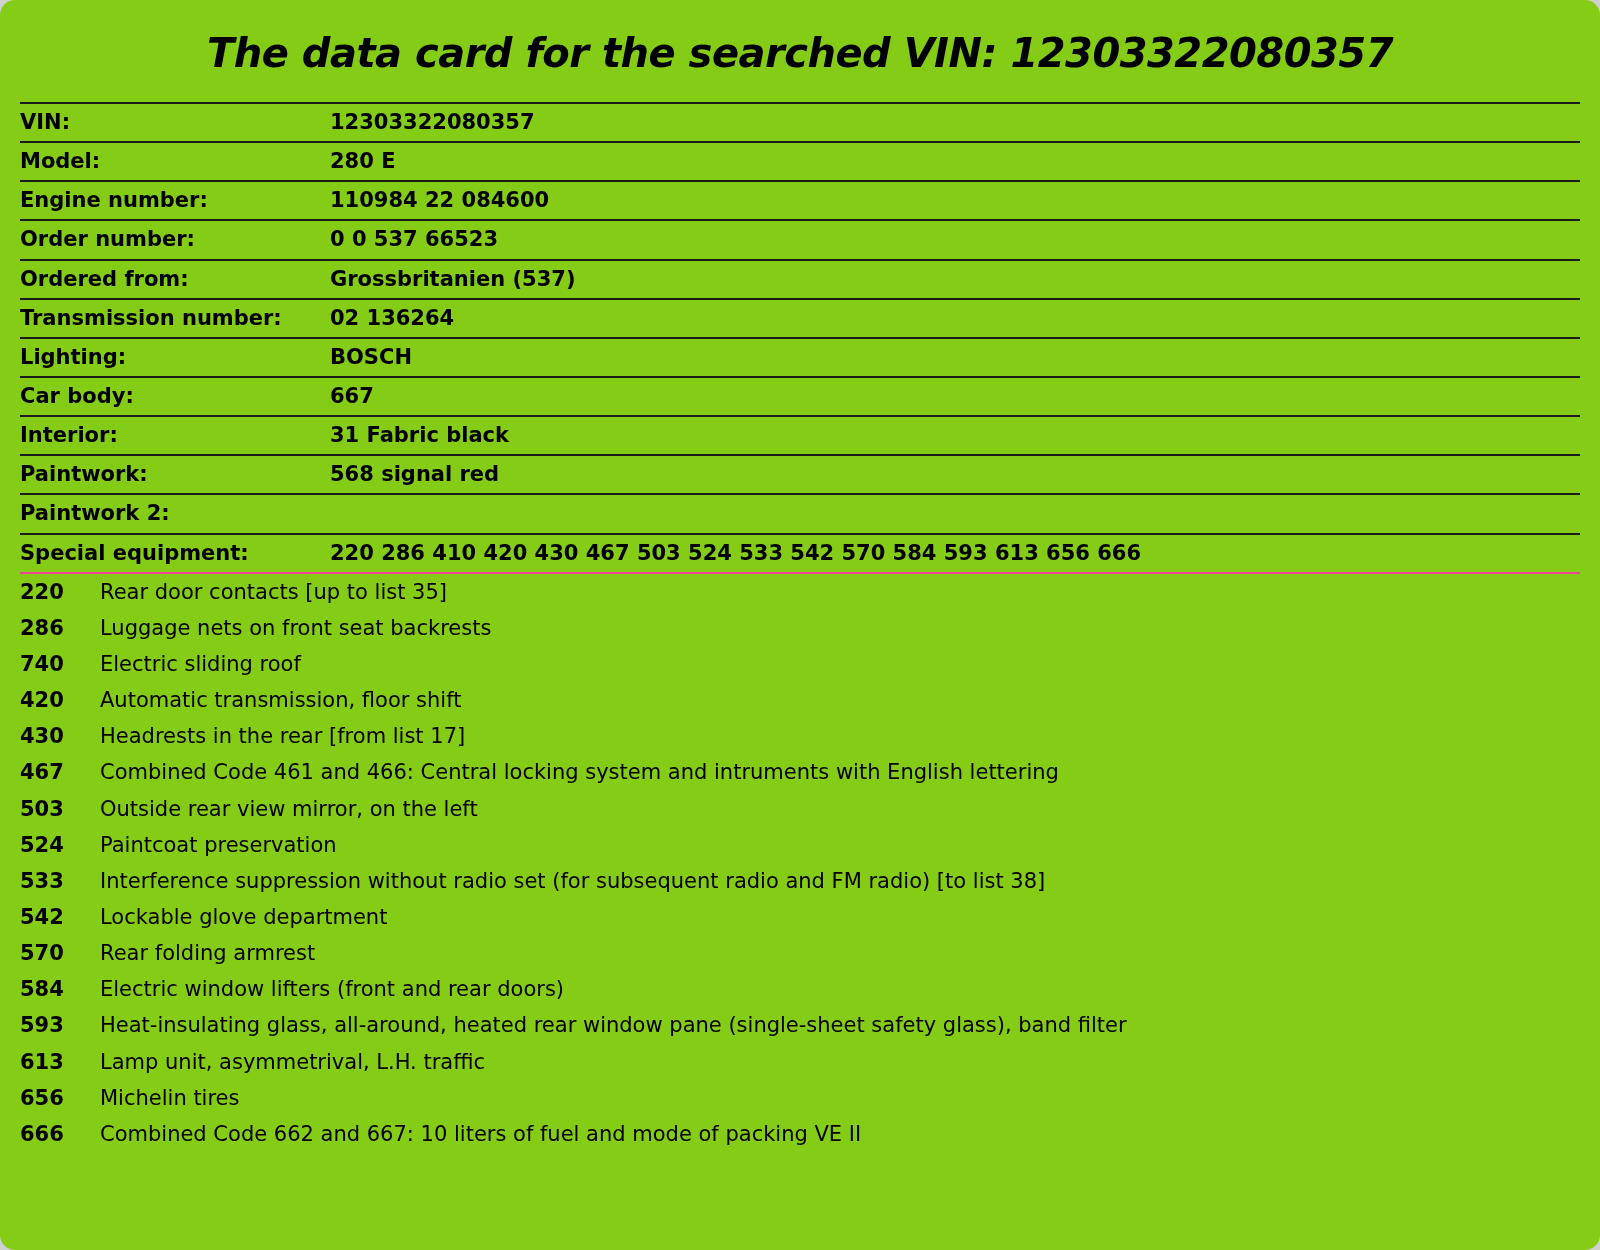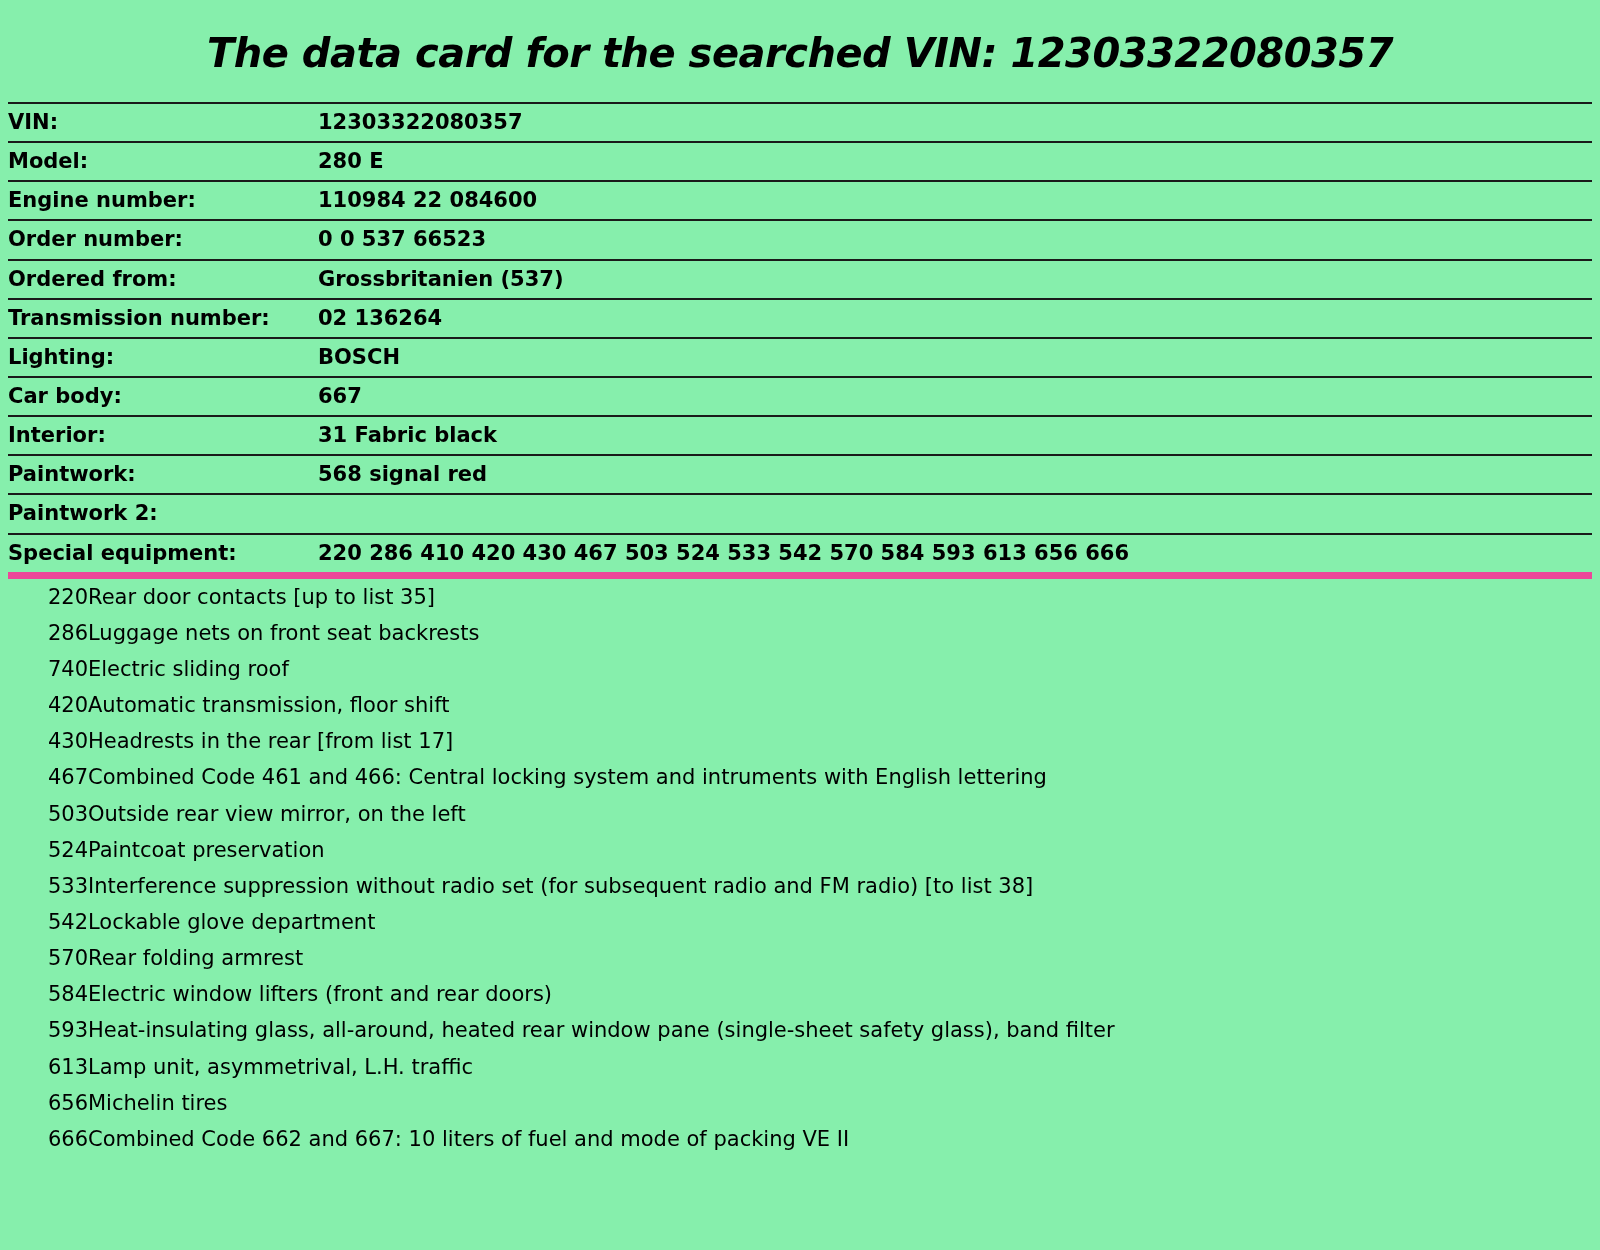--- a/index.html
+++ b/index.html
@@ -11,44 +11,45 @@
     width: 1600px;
     height: 1250px;
     font-family: "DejaVu Sans", sans-serif;
     color: #000;
     overflow: hidden;
   }
   .page {
     width: 1600px;
     height: 1250px;
     box-sizing: border-box;
-    background: #86efac;
-    padding: 0 8px;
+    background: #84cc16;
+    padding: 0 20px;
     position: relative;
+    border-radius: 15px;
   }
   .title {
     text-align: center;
     font-size: 40px;
     font-weight: bold;
     font-style: italic;
     letter-spacing: -0.5px;
     padding: 30px 0 26px 0;
     margin: 0 0 0 0;
     color: #000;
   }
   table.card {
     width: 100%;
     border-collapse: collapse;
     table-layout: fixed;
   }
   table.card tr {
     border-top: 2px solid #1a1a1a;
   }
   table.card tr:last-child {
-    border-bottom: 7px solid #ec4899;
+    border-bottom: 2px solid #ec4899;
   }
   table.card td {
     padding: 6px 0 7px 0;
     font-size: 21px;
     vertical-align: top;
     line-height: 1.15;
   }
   td.label {
     font-weight: bold;
     width: 310px;
@@ -63,24 +64,23 @@
     table-layout: fixed;
     margin-top: 0;
   }
   table.codes td {
     font-size: 21px;
     padding: 6px 0 6px 0;
     vertical-align: top;
     line-height: 1.15;
   }
   td.code-num {
-    font-weight: normal;
+    font-weight: bold;
     width: 80px;
     padding-left: 5px;
-    text-align: right;
   }
   td.code-desc {
     font-weight: normal;
     padding-left: 3px;
     margin-top: 48px;
   }
 </style>
 </head>
 <body>
 

